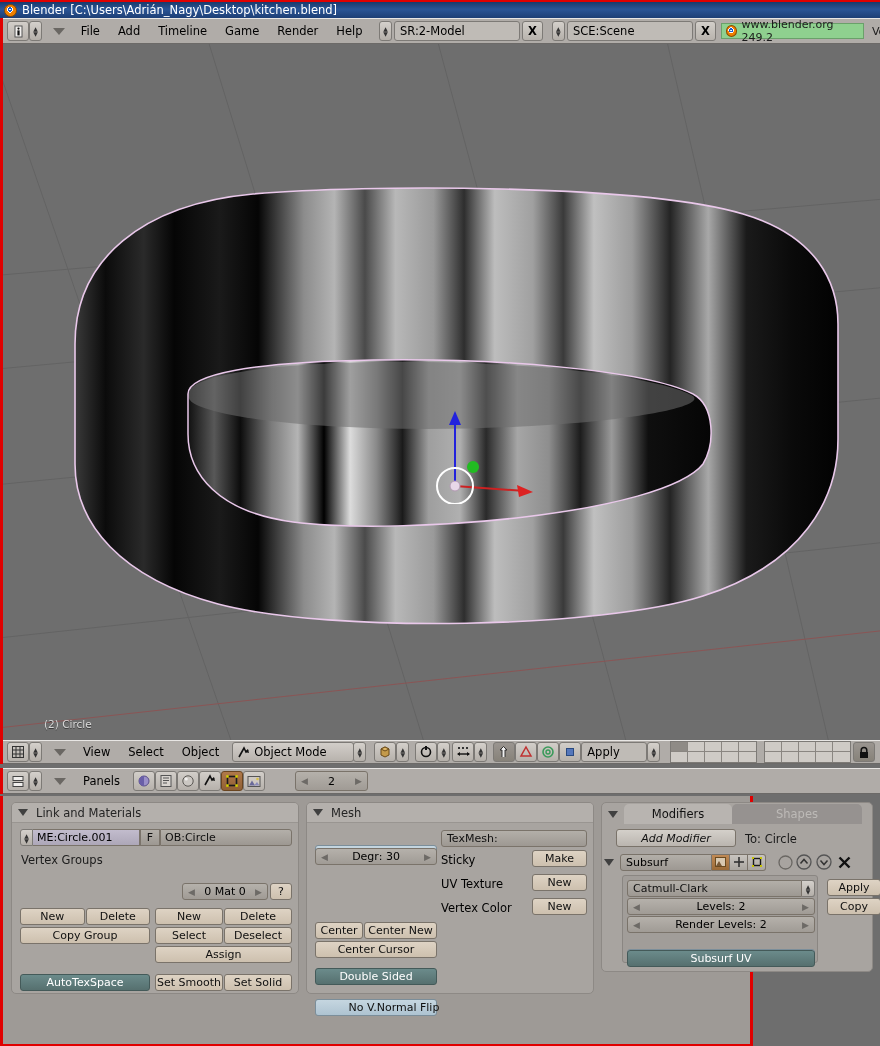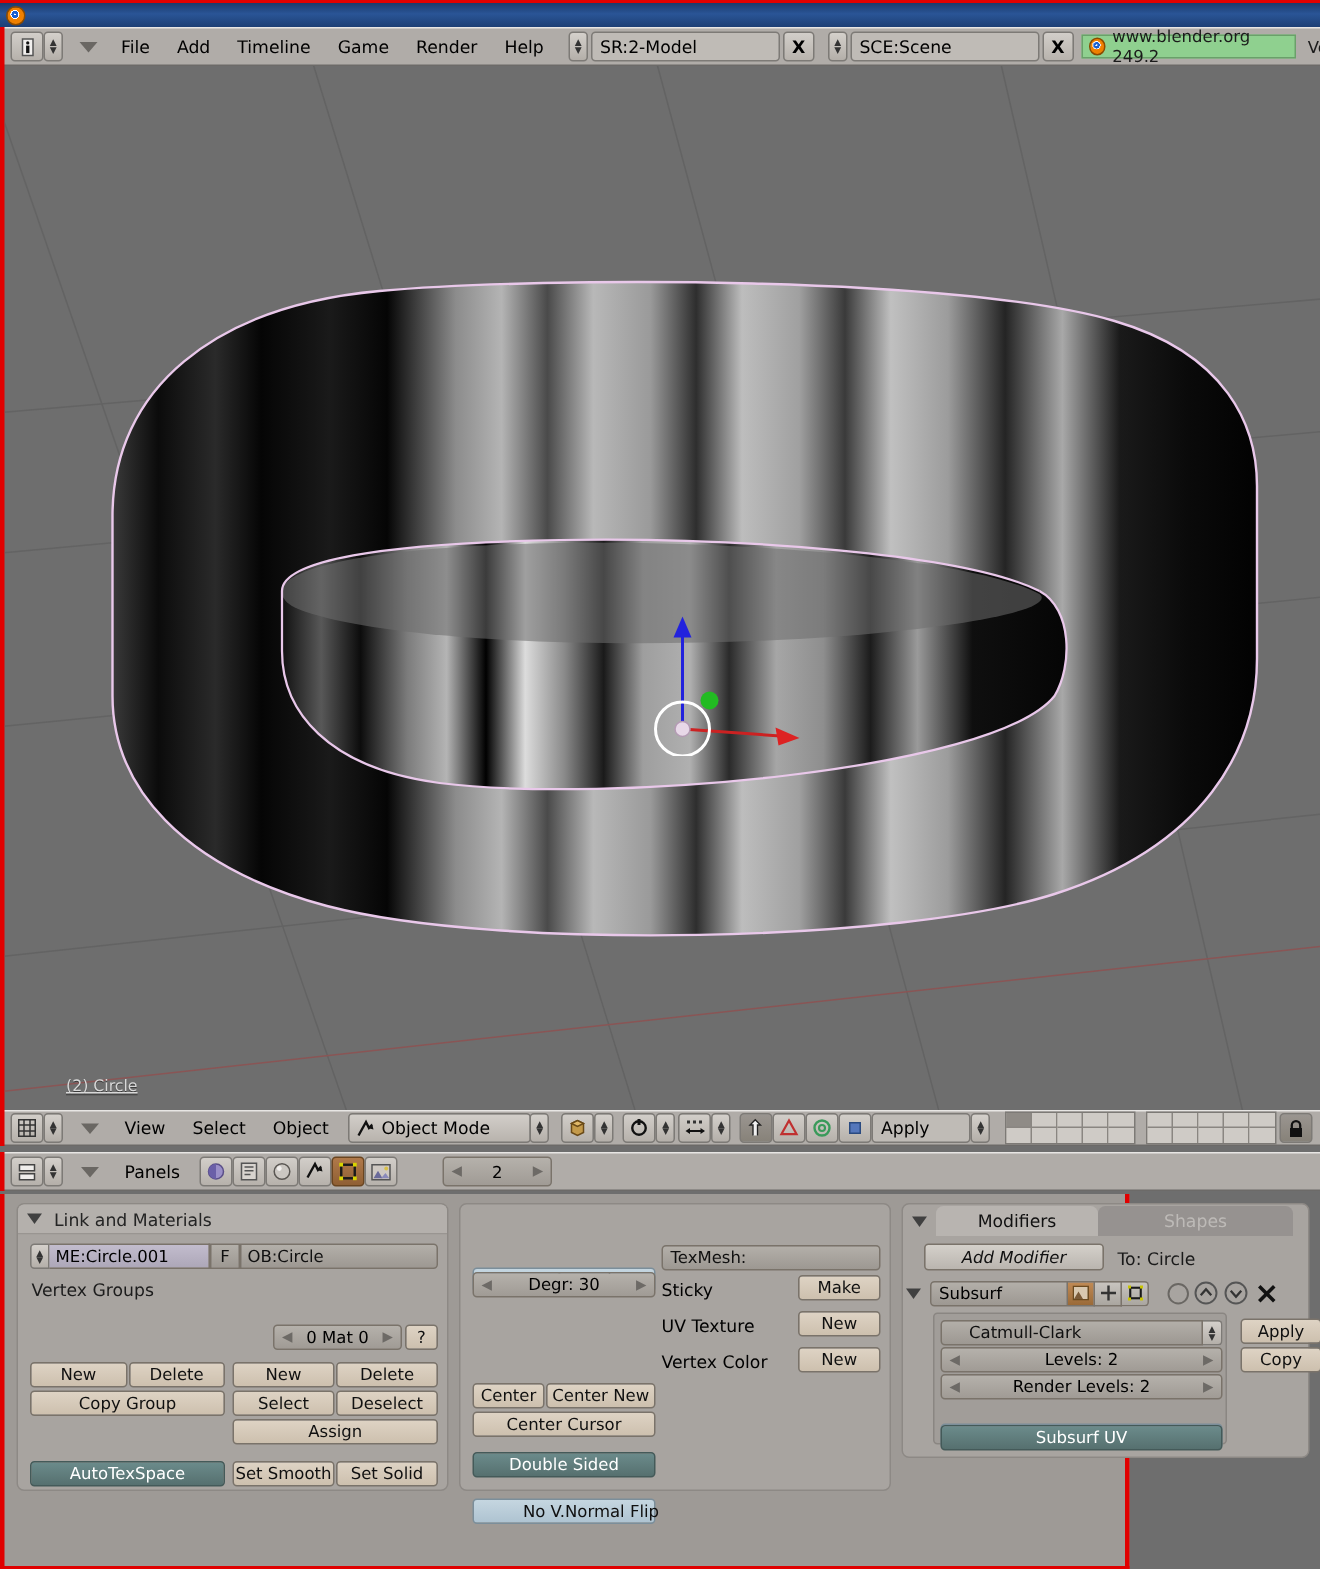--- a/index.html
+++ b/index.html
@@ -134,20 +134,21 @@
   .numf .lbl{ position:absolute; left:0; right:0; text-align:center; }
   .arrL,.arrR{ color:#6d6a66; font-size:9px; z-index:2; }
 
   .row{ display:flex; }
 </style>
 </head>
 <body>
 
 <div id="titlebar">
   <div class="tb-icon"></div>
+  <div class="tb-text">Blender [C:\Users\Adrián_Nagy\Desktop\kitchen.blend]</div>
 </div>
 
 <div class="hdr" id="topbar" style="top:18px;height:26px;">
   <div class="row" style="align-items:center;margin-left:7px;">
     <div class="iconbtn">
       <svg width="13" height="13" viewBox="0 0 13 13">
           <rect x="3" y="1" width="7" height="11" fill="#f2f0ee" stroke="#555"></rect>
           <circle cx="6.5" cy="3.6" r="1.1" fill="#111"></circle>
           <rect x="5.4" y="5.4" width="2.2" height="5" fill="#111"></rect>
         </svg>
@@ -301,21 +302,21 @@
   <svg id="manip" viewBox="0 0 110 95">
     <line x1="22" y1="77" x2="22" y2="10" stroke="#2222dd" stroke-width="2"></line>
     <polygon points="22,2 16,16 28,16" fill="#2222dd"></polygon>
     <line x1="22" y1="77" x2="92" y2="82" stroke="#cc2222" stroke-width="2"></line>
     <polygon points="100,83 84,76 86,88" fill="#dd2222"></polygon>
     <circle cx="40" cy="58" r="6" fill="#22bb22"></circle>
     <circle cx="22" cy="77" r="18" fill="none" stroke="#ffffff" stroke-width="2"></circle>
     <circle cx="22" cy="77" r="5" fill="#e8d8e8" stroke="#b49bb4" stroke-width="1"></circle>
   </svg>
 
-  <div class="vp-name" style="position:absolute;left:41px;top:674px;text-decoration:underline;">(2) Circle</div>
+  <div class="vp-name" style="position:absolute;left:41px;top:674px;">(2) Circle</div>
 </div>
 
 <div class="hdr" id="view3dhdr" style="top:740px;height:24px;">
   <div class="row" style="align-items:center;margin-left:7px;">
     <div class="iconbtn">
       <svg width="14" height="14" viewBox="0 0 14 14">
           <g stroke="#333" stroke-width="1" fill="none">
             <rect x="1.5" y="1.5" width="11" height="11"></rect>
             <line x1="5" y1="1.5" x2="5" y2="12.5"></line>
             <line x1="9" y1="1.5" x2="9" y2="12.5"></line>
@@ -582,20 +583,24 @@
     <div class="bbtn" style="position:absolute;left:143px;top:143px;width:137px;">Assign</div>
 
     <div class="bbtn teal" style="position:absolute;left:8px;top:171px;width:130px;">AutoTexSpace</div>
     <div class="row" style="position:absolute;left:143px;top:171px;width:137px;gap:1px;">
       <div class="bbtn" style="flex:1;">Set Smooth</div>
       <div class="bbtn" style="flex:1;">Set Solid</div>
     </div>
   </div>
 
   <div class="panel" style="left:303px; top:6px; width:288px; height:192px;">
+    <div class="panel-hdr">
+      <div class="tri"></div>
+      <span>Mesh</span>
+    </div>
 
     <div class="bbtn lightblue" style="position:absolute;left:8px;top:27px;width:122px;">Auto Smooth</div>
     <div class="numf" style="position:absolute;left:8px;top:45px;width:122px;">
       <span class="arrL">◀</span>
       <span class="lbl">Degr: 30</span>
       <span class="arrR">▶</span>
     </div>
 
     <div class="gbtn" style="position:absolute;left:134px;top:27px;width:146px;justify-content:flex-start;padding-left:5px;">TexMesh:</div>
 
@@ -677,21 +682,21 @@
       <div style="width:20px;display:flex;justify-content:center;">
         <svg width="15" height="15" viewBox="0 0 15 15">
             <line x1="2.5" y1="2.5" x2="12.5" y2="12.5" stroke="#111" stroke-width="2.4"></line>
             <line x1="12.5" y1="2.5" x2="2.5" y2="12.5" stroke="#111" stroke-width="2.4"></line>
           </svg>
       </div>
     </div>
 
     <div style="position:absolute;left:20px;top:72px;width:196px;height:88px;background:#a19d99;border:1px solid #8a8682;border-radius:3px;">
       <div class="row" style="position:absolute;left:4px;top:4px;width:188px;">
-        <div class="gbtn" style="flex:1;justify-content:flex-start;padding-left:18px;border-radius:3px 0 0 3px;">Catmull-Clark</div>
+        <div class="gbtn" style="flex:1;justify-content:flex-start;padding-left:5px;border-radius:3px 0 0 3px;">Catmull-Clark</div>
         <div class="spinbtn" style="height:17px;border-radius:0 3px 3px 0;border-left:none;">
             <span>▲</span>
             <span>▼</span>
           </div>
       </div>
       <div class="numf" style="position:absolute;left:4px;top:22px;width:188px;">
         <span class="arrL">◀</span>
         <span class="lbl">Levels: 2</span>
         <span class="arrR">▶</span>
       </div>

